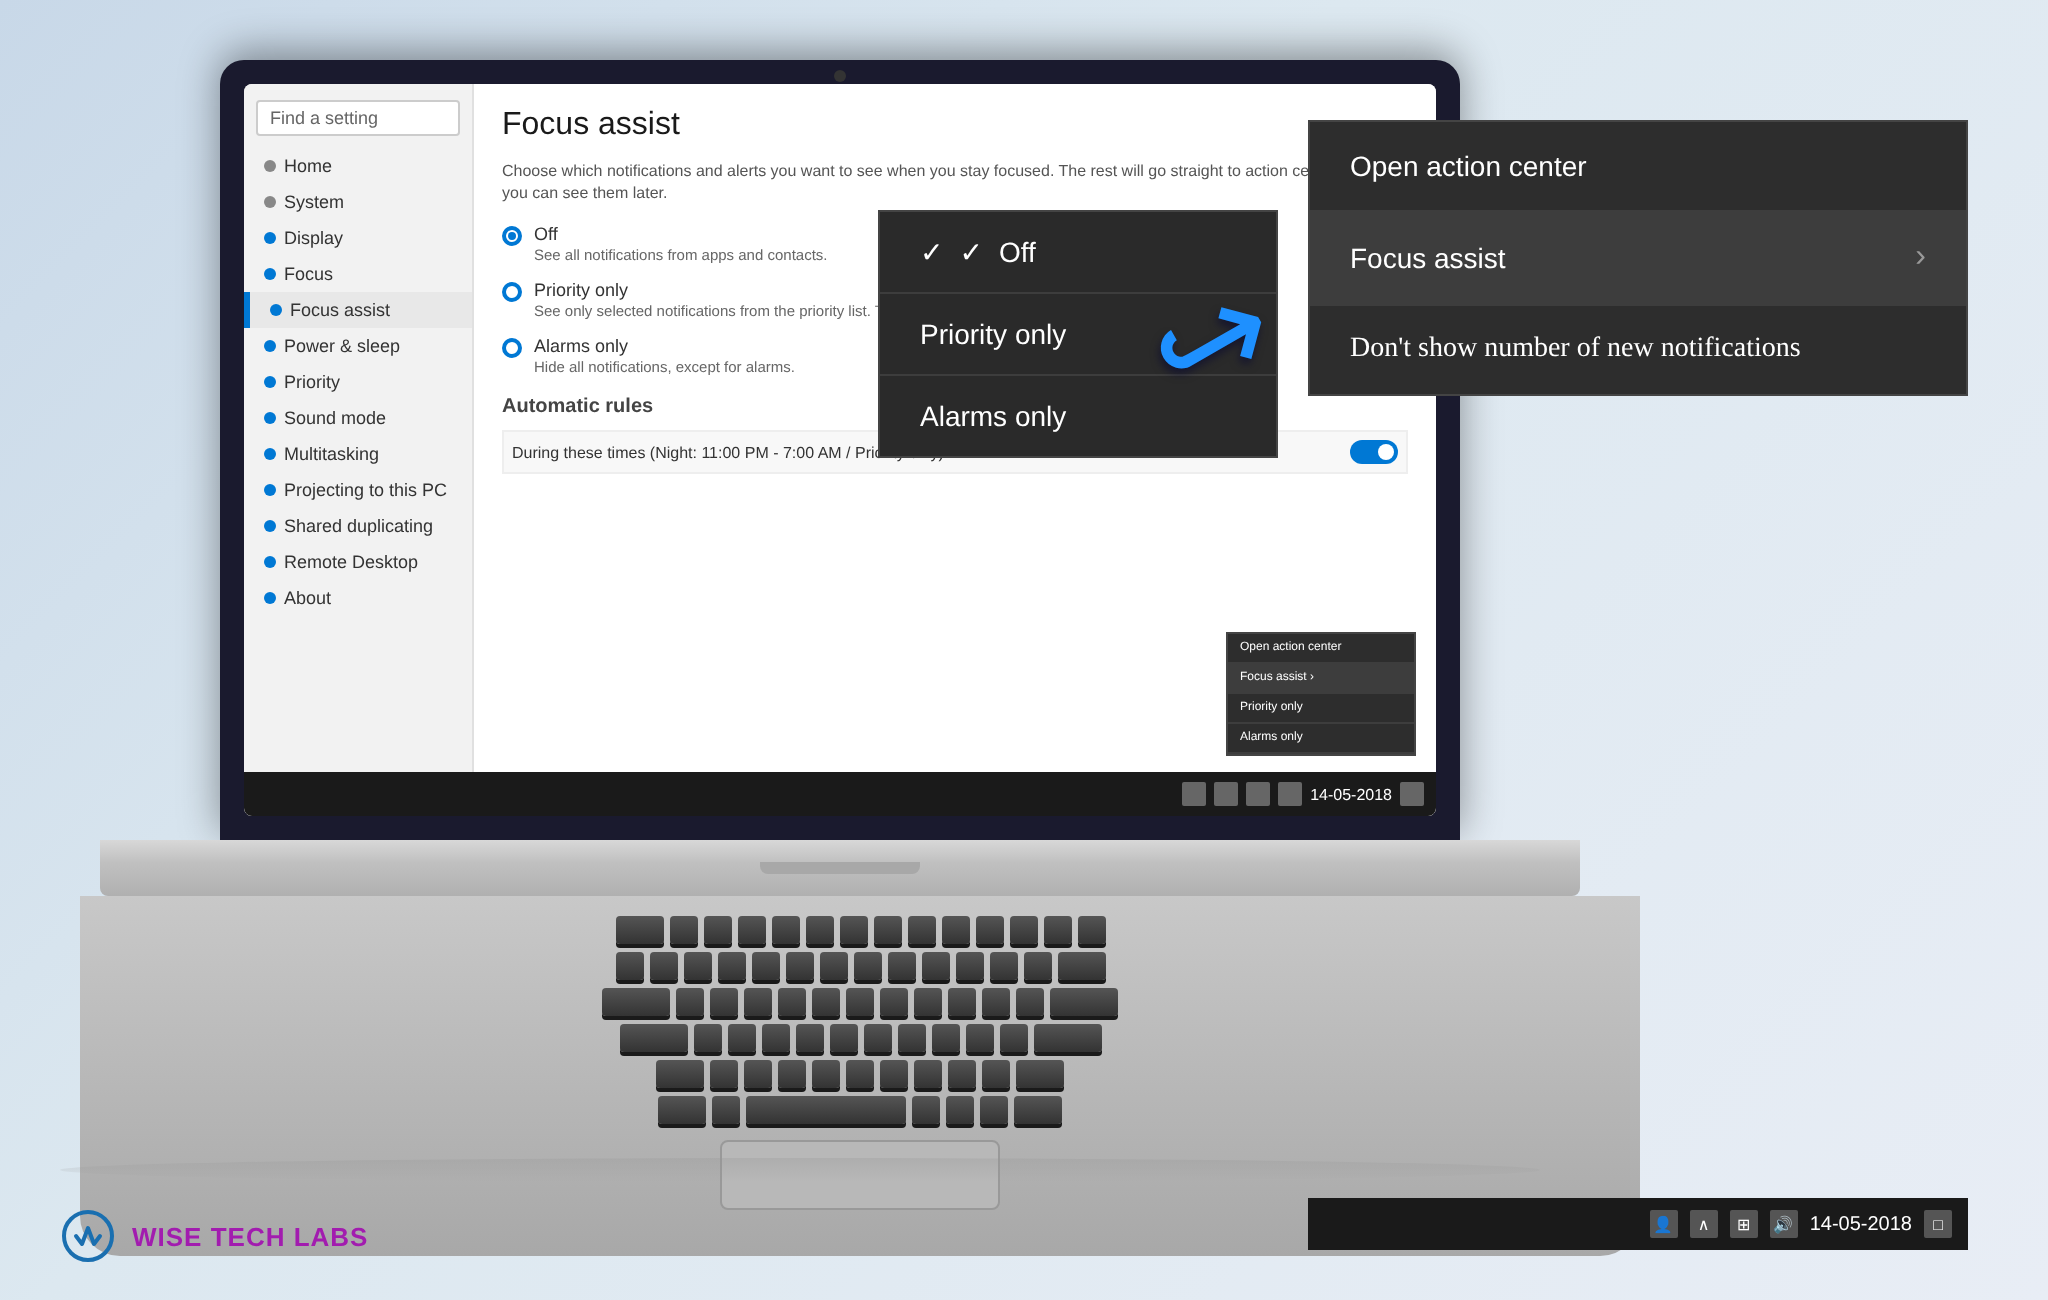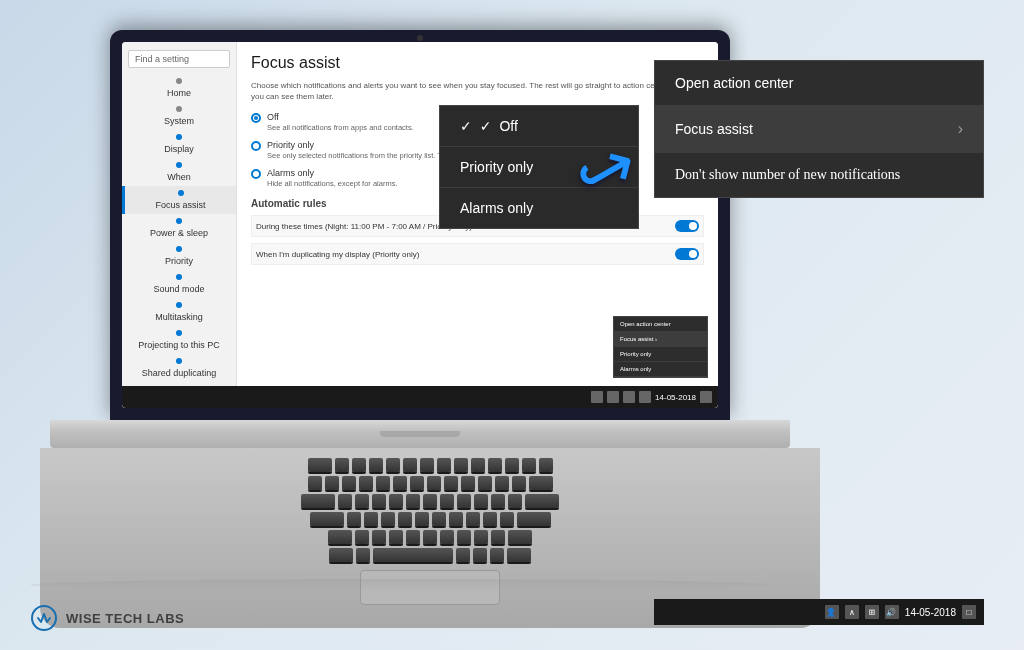--- a/index.html
+++ b/index.html
@@ -77,21 +77,20 @@
     }
 
     .win-sidebar-item {
       padding: 4px 10px;
       color: #333;
       font-size: 9px;
       cursor: pointer;
       display: flex;
       align-items: center;
       gap: 4px;
-      flex-direction: column;
     }
 
     .win-sidebar-item.active {
       background: #e8e8e8;
       border-left: 3px solid #0078d4;
     }
 
     .win-sidebar-item .dot {
       width: 6px;
       height: 6px;
@@ -407,21 +406,21 @@
     }
 
     .logo-icon {
       width: 28px;
       height: 28px;
     }
 
     .logo-text {
       font-size: 13px;
       font-weight: 700;
-      color: #404040;
+      color: #a21caf;
       text-transform: uppercase;
       letter-spacing: 0.5px;
     }
 
     
     .laptop-reflection {
       position: absolute;
       top: 565px;
       left: 30px;
       width: 740px;
@@ -498,21 +497,21 @@
           <div class="win-sidebar-item">
             <div class="dot"></div>
             <span>System</span>
           </div>
           <div class="win-sidebar-item">
             <div class="dot" style="background:#0078d4"></div>
             <span>Display</span>
           </div>
           <div class="win-sidebar-item">
             <div class="dot" style="background:#0078d4"></div>
-            <span>When</span>
+            <span>Focus</span>
           </div>
           <div class="win-sidebar-item active">
             <div class="dot" style="background:#0078d4"></div>
             <span>Focus assist</span>
           </div>
           <div class="win-sidebar-item">
             <div class="dot" style="background:#0078d4"></div>
             <span>Power &amp; sleep</span>
           </div>
           <div class="win-sidebar-item">
@@ -572,24 +571,20 @@
               </div>
             </div>
           </div>
 
           <div class="win-section-title">Automatic rules</div>
 
           <div class="win-toggle-row">
             <div class="win-toggle-label">During these times (Night: 11:00 PM - 7:00 AM / Priority only)</div>
             <div class="win-toggle"></div>
           </div>
-          <div class="win-toggle-row">
-            <div class="win-toggle-label">When I'm duplicating my display (Priority only)</div>
-            <div class="win-toggle"></div>
-          </div>
         </div>
       </div>
 
       <div class="taskbar">
         <div class="taskbar-icon"></div>
         <div class="taskbar-icon"></div>
         <div class="taskbar-icon"></div>
         <div class="taskbar-icon"></div>
         <div class="taskbar-time">14-05-2018</div>
         <div class="taskbar-icon"></div>

